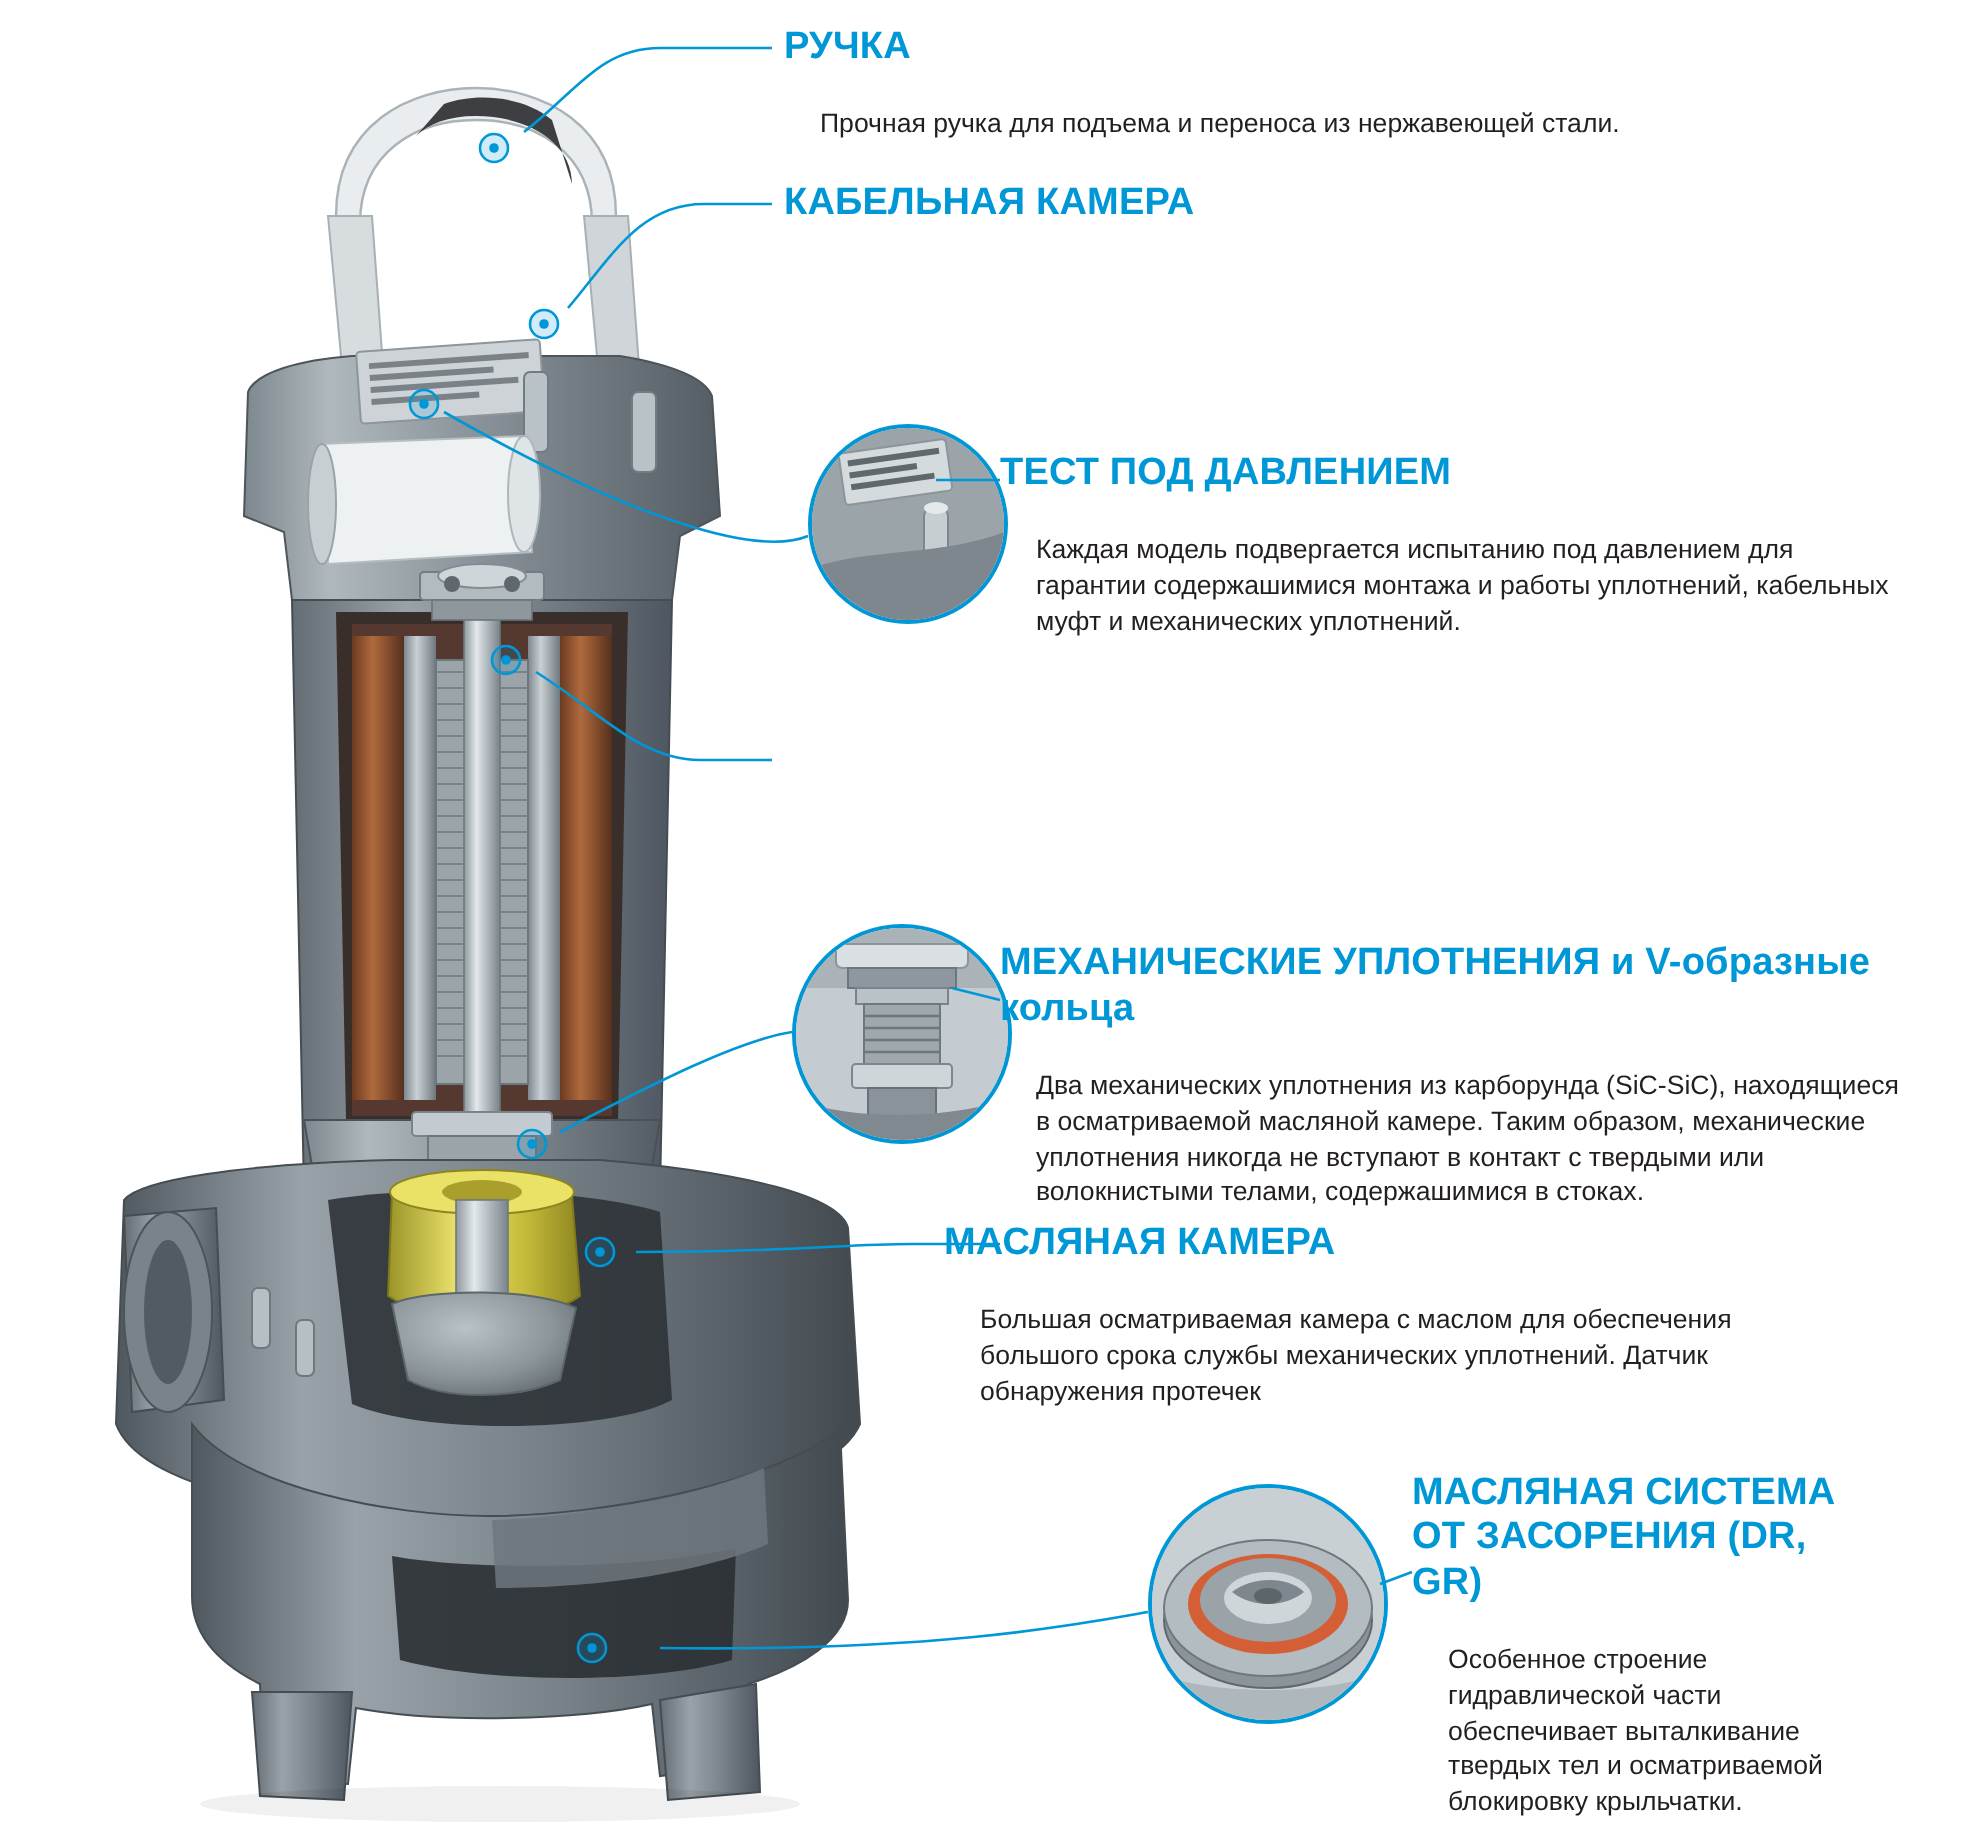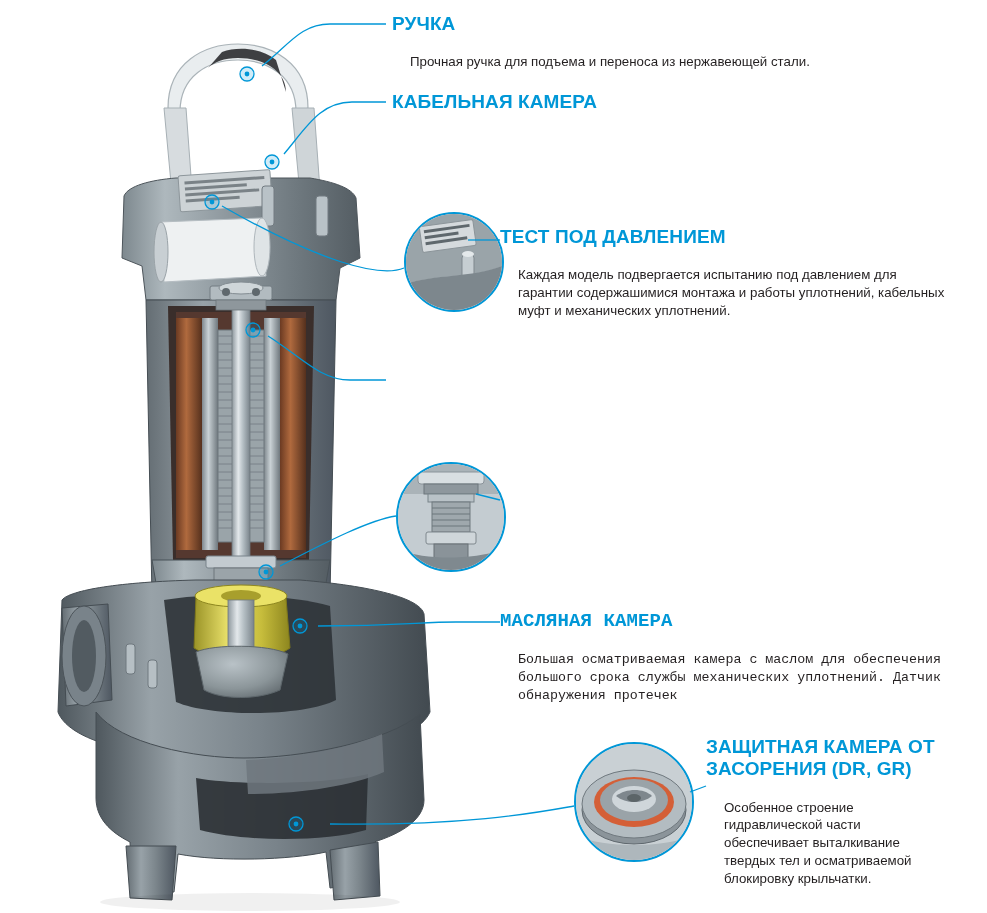--- a/index.html
+++ b/index.html
@@ -34,21 +34,21 @@
     color: #231f20;
     font-size: 13.3px;
     line-height: 1.33;
     margin: 18px;
   }
   .callout.c1 { left: 392px; top: 12px;  width: 560px; }
   .callout.c2 { left: 392px; top: 90px;  width: 578px; }
   .callout.c3 { left: 500px; top: 225px; width: 472px; }
   .callout.c4 { left: 392px; top: 368px; width: 470px; }
   .callout.c5 { left: 500px; top: 470px; width: 470px; }
-  .callout.c6 { left: 500px; top: 610px; width: 470px; font-family: Liberation Mono, monospace; }
+  .callout.c6 { left: 472px; top: 610px; width: 470px; }
   .callout.c7 { left: 706px; top: 736px; width: 230px; }
   .callout.c7 .title { line-height: 1.18; }
 
   
   #lines, #artwork {
     position: absolute;
     left: 0; top: 0;
     width: 987px;
     height: 913px;
   }
@@ -349,25 +349,27 @@
     <p class="title">КАБЕЛЬНАЯ КАМЕРА</p>
   </div>
 
   <div class="callout c3">
     <p class="title">ТЕСТ ПОД ДАВЛЕНИЕМ</p>
     <p class="body">Каждая модель подвергается испытанию под давлением для гарантии содержашимися монтажа и работы уплотнений, кабельных муфт и механических уплотнений.</p>
   </div>
 
 
   <div class="callout c5">
+    <p class="title">МЕХАНИЧЕСКИЕ УПЛОТНЕНИЯ и V-образные кольца</p>
+    <p class="body">Два механических уплотнения из карборунда (SiC-SiC), находящиеся в осматриваемой масляной камере. Таким образом, механические уплотнения никогда не вступают в контакт с твердыми или волокнистыми телами, содержашимися в стоках.</p>
   </div>
 
   <div class="callout c6">
     <p class="title">МАСЛЯНАЯ КАМЕРА</p>
     <p class="body">Большая осматриваемая камера с маслом для обеспечения большого срока службы механических уплотнений. Датчик обнаружения протечек</p>
   </div>
 
   <div class="callout c7">
-    <p class="title">ЗАЩИТНАЯ КАМЕРА ОТ ЗАСОРЕНИЯ (DR, GR)</p>
+    <p class="title">МАСЛЯНАЯ СИСТЕМА ОТ ЗАСОРЕНИЯ (DR, GR)</p>
     <p class="body">Особенное строение гидравлической части обеспечивает выталкивание твердых тел и осматриваемой блокировку крыльчатки.</p>
   </div>
 
 </div>
 
 </body></html>

